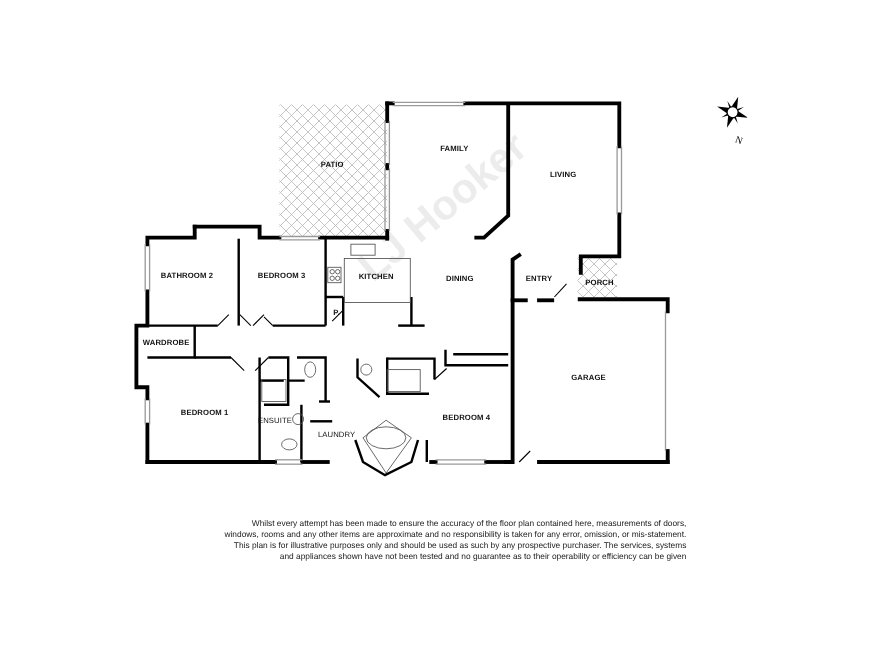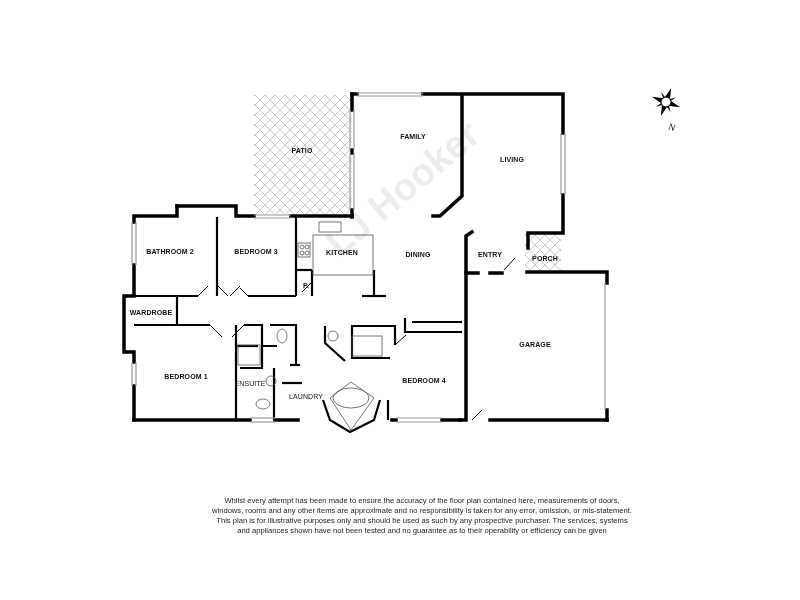--- a/index.html
+++ b/index.html
@@ -1,19 +1,19 @@
 <!DOCTYPE html>
 <html><head>
 <meta charset="utf-8">
 <style>
   html,body{margin:0;padding:0;background:#ffffff;}
   body{width:800px;height:600px;position:relative;overflow:hidden;font-family:"Liberation Sans",sans-serif;}
   #plan{position:absolute;left:0;top:0;width:800px;height:600px;}
   .lbl{position:absolute;font-size:7px;font-weight:bold;color:#111;letter-spacing:0.1px;white-space:nowrap;transform:translate(-50%,-50%);}
-  .disclaimer{position:absolute;left:210px;top:471px;width:424px;text-align:center;font-size:7.6px;line-height:10px;color:#222;margin-top:25px;}
+  .disclaimer{position:absolute;left:200px;top:471px;width:424px;text-align:right;font-size:7.6px;line-height:10px;color:#222;}
   .compass{position:absolute;left:648px;top:86px;width:40px;height:46px;}
   .watermark{position:absolute;left:318px;top:232px;font-size:38px;font-weight:bold;color:rgba(200,200,200,0.35);transform:rotate(-40deg);transform-origin:left top;white-space:nowrap;}
 </style>
 </head>
 <body>
 
 <div class="watermark">LJ Hooker</div>
 
 <svg id="plan" viewBox="0 0 800 600" xmlns="http://www.w3.org/2000/svg">
   <defs>

